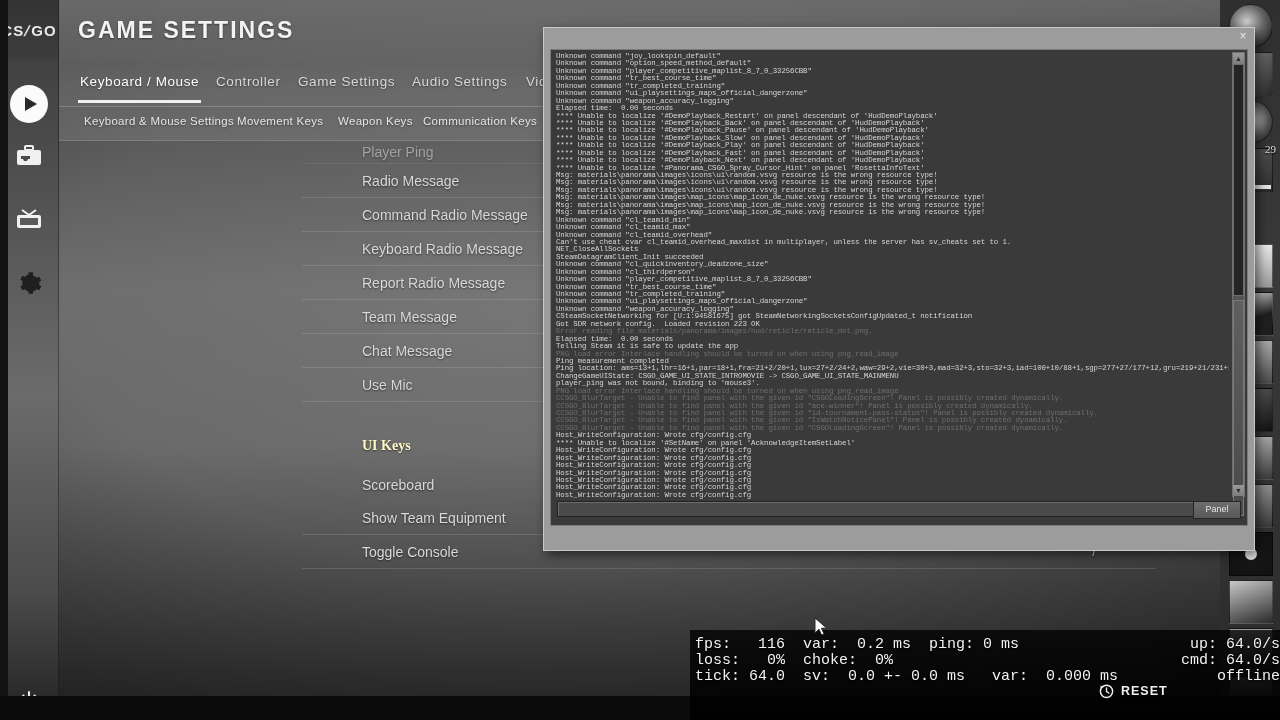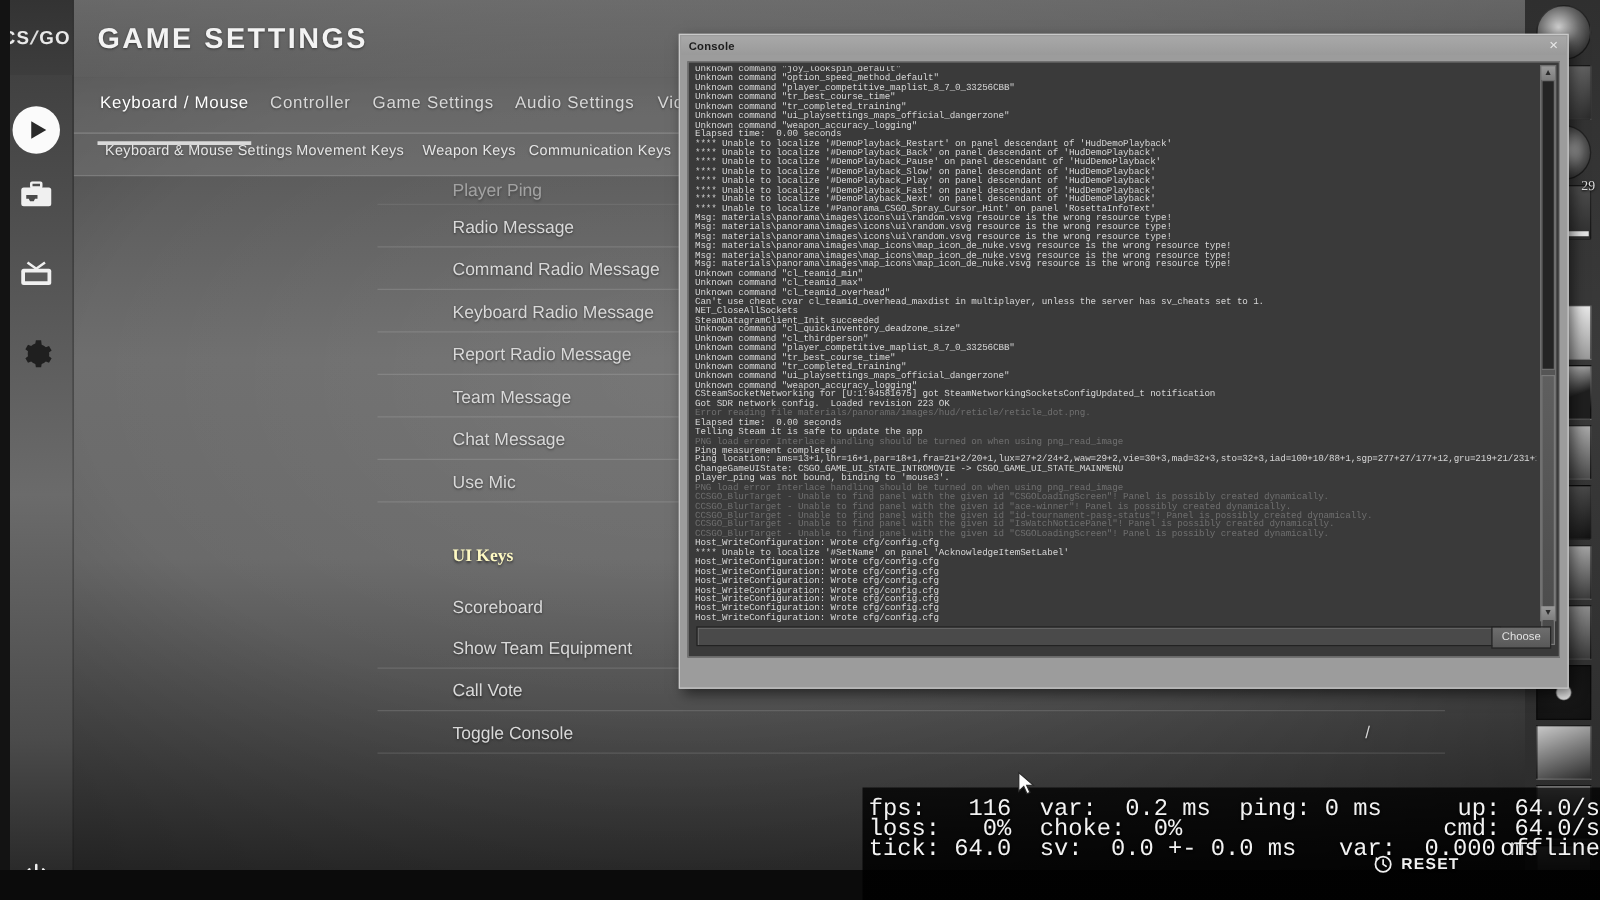--- a/index.html
+++ b/index.html
@@ -75,21 +75,21 @@
     text-shadow: 0 1px 2px rgba(0,0,0,0.45);
   }
   .tabrow {
     position: absolute; left: 0; top: 62px; right: 0; height: 44px;
     background: rgba(140,140,140,0.34);
     border-bottom: 1px solid rgba(255,255,255,0.16);
   }
   .tab {
     position: absolute; top: 8px;
     font-size: 13.5px; letter-spacing: 0.6px;
-    color: #d8d8d8; padding: 4px 2px 24px 2px;
+    color: #d8d8d8; padding: 4px 2px 11px 2px;
     text-shadow: 0 1px 2px rgba(0,0,0,0.4);
     cursor: pointer;
   }
   .tab.active { color: #fff; border-bottom: 3px solid #f0f0f0; }
   .subtabrow {
     position: absolute; left: 0; top: 106px; right: 0; height: 34px;
     background: rgba(150,150,150,0.26);
     border-bottom: 1px solid rgba(255,255,255,0.14);
   }
   .subtab {
@@ -245,21 +245,21 @@
     background: linear-gradient(#6e6e6e,#585858);
     border: 1px solid #262626;
     color: #e4e4e4; font-size: 9px; line-height: 14px; text-align: center;
     cursor: pointer;
   }
 
   
   .netgraph {
     position: absolute; left: 695px; top: 636px; width: 585px; height: 60px;
     font-family: "Liberation Mono", monospace;
-    font-size: 19px;
+    font-size: 15px;
     color: #f2f2f2;
     z-index: 25;
     text-shadow: 0 1px 2px #000;
   }
   .netgraph .ln { position: absolute; left: 0; white-space: pre; }
   .netgraph .rt { position: absolute; right: 0; white-space: pre; }
   .ng-row1 { top: 0; } .ng-row2 { top: 16px; } .ng-row3 { top: 32px; }
   .netgraph-bg {
     position:absolute; left:690px; top:630px; width:590px; height:90px;
     background: linear-gradient(to bottom, rgba(0,0,0,0.78), rgba(0,0,0,0.9));
@@ -377,24 +377,20 @@
       </div>
       <div class="bindrow" style="border-bottom:none">
         <span class="lbl">Scoreboard</span>
         <span class="key"></span>
       </div>
       <div class="bindrow">
         <span class="lbl">Show Team Equipment</span>
         <span class="key"></span>
       </div>
       <div class="bindrow">
-        <span class="lbl">Call Vote</span>
-        <span class="key"></span>
-      </div>
-      <div class="bindrow">
         <span class="lbl">Toggle Console</span>
         <span class="key">/</span>
       </div>
     </div>
   </div>
 
   <div class="rail">
     <div class="rail-logo">
       <span>CS</span>
         <span class="slash">/</span>
@@ -427,36 +423,35 @@
     </div>
     <div class="rail-icon" style="top:676px">
       <svg width="24" height="24" viewBox="0 0 24 24">
         <path d="M12 2v9" stroke="#eee" stroke-width="2" fill="none" stroke-linecap="round"></path>
         <path d="M6.5 5.5a8 8 0 1011 0" stroke="#eee" stroke-width="2" fill="none" stroke-linecap="round"></path>
       </svg>
     </div>
   </div>
 
   <div class="console-win">
-    <div class="console-title">Console</div>
     <div class="console-close">×</div>
 
     <div class="console-body">
       <div class="log" id="console-log"><div class="warn">Unknown command "joy_lookspin_default"</div><div class="warn">Unknown command "option_speed_method_default"</div><div class="warn">Unknown command "player_competitive_maplist_8_7_0_33256CBB"</div><div class="warn">Unknown command "tr_best_course_time"</div><div class="warn">Unknown command "tr_completed_training"</div><div class="warn">Unknown command "ui_playsettings_maps_official_dangerzone"</div><div class="warn">Unknown command "weapon_accuracy_logging"</div><div class="warn">Elapsed time:  0.00 seconds</div><div class="warn">**** Unable to localize '#DemoPlayback_Restart' on panel descendant of 'HudDemoPlayback'</div><div class="warn">**** Unable to localize '#DemoPlayback_Back' on panel descendant of 'HudDemoPlayback'</div><div class="warn">**** Unable to localize '#DemoPlayback_Pause' on panel descendant of 'HudDemoPlayback'</div><div class="warn">**** Unable to localize '#DemoPlayback_Slow' on panel descendant of 'HudDemoPlayback'</div><div class="warn">**** Unable to localize '#DemoPlayback_Play' on panel descendant of 'HudDemoPlayback'</div><div class="warn">**** Unable to localize '#DemoPlayback_Fast' on panel descendant of 'HudDemoPlayback'</div><div class="warn">**** Unable to localize '#DemoPlayback_Next' on panel descendant of 'HudDemoPlayback'</div><div class="warn">**** Unable to localize '#Panorama_CSGO_Spray_Cursor_Hint' on panel 'RosettaInfoText'</div><div class="warn">Msg: materials\panorama\images\icons\ui\random.vsvg resource is the wrong resource type!</div><div class="warn">Msg: materials\panorama\images\icons\ui\random.vsvg resource is the wrong resource type!</div><div class="warn">Msg: materials\panorama\images\icons\ui\random.vsvg resource is the wrong resource type!</div><div class="warn">Msg: materials\panorama\images\map_icons\map_icon_de_nuke.vsvg resource is the wrong resource type!</div><div class="warn">Msg: materials\panorama\images\map_icons\map_icon_de_nuke.vsvg resource is the wrong resource type!</div><div class="warn">Msg: materials\panorama\images\map_icons\map_icon_de_nuke.vsvg resource is the wrong resource type!</div><div class="warn">Unknown command "cl_teamid_min"</div><div class="warn">Unknown command "cl_teamid_max"</div><div class="warn">Unknown command "cl_teamid_overhead"</div><div class="warn">Can't use cheat cvar cl_teamid_overhead_maxdist in multiplayer, unless the server has sv_cheats set to 1.</div><div class="warn">NET_CloseAllSockets</div><div class="warn">SteamDatagramClient_Init succeeded</div><div class="warn">Unknown command "cl_quickinventory_deadzone_size"</div><div class="warn">Unknown command "cl_thirdperson"</div><div class="warn">Unknown command "player_competitive_maplist_8_7_0_33256CBB"</div><div class="warn">Unknown command "tr_best_course_time"</div><div class="warn">Unknown command "tr_completed_training"</div><div class="warn">Unknown command "ui_playsettings_maps_official_dangerzone"</div><div class="warn">Unknown command "weapon_accuracy_logging"</div><div class="warn">CSteamSocketNetworking for [U:1:94581675] got SteamNetworkingSocketsConfigUpdated_t notification</div><div class="warn">Got SDR network config.  Loaded revision 223 OK</div><div class="dim">Error reading file materials/panorama/images/hud/reticle/reticle_dot.png.</div><div class="warn">Elapsed time:  0.00 seconds</div><div class="warn">Telling Steam it is safe to update the app</div><div class="dim">PNG load error Interlace handling should be turned on when using png_read_image</div><div class="warn">Ping measurement completed</div><div class="warn">Ping location: ams=13+1,lhr=16+1,par=18+1,fra=21+2/20+1,lux=27+2/24+2,waw=29+2,vie=30+3,mad=32+3,sto=32+3,iad=100+10/88+1,sgp=277+27/177+12,gru=219+21/231+1</div><div class="warn">ChangeGameUIState: CSGO_GAME_UI_STATE_INTROMOVIE -&gt; CSGO_GAME_UI_STATE_MAINMENU</div><div class="warn">player_ping was not bound, binding to 'mouse3'.</div><div class="dim">PNG load error Interlace handling should be turned on when using png_read_image</div><div class="dim">CCSGO_BlurTarget - Unable to find panel with the given id "CSGOLoadingScreen"! Panel is possibly created dynamically.</div><div class="dim">CCSGO_BlurTarget - Unable to find panel with the given id "ace-winner"! Panel is possibly created dynamically.</div><div class="dim">CCSGO_BlurTarget - Unable to find panel with the given id "id-tournament-pass-status"! Panel is possibly created dynamically.</div><div class="dim">CCSGO_BlurTarget - Unable to find panel with the given id "IsWatchNoticePanel"! Panel is possibly created dynamically.</div><div class="dim">CCSGO_BlurTarget - Unable to find panel with the given id "CSGOLoadingScreen"! Panel is possibly created dynamically.</div><div class="warn">Host_WriteConfiguration: Wrote cfg/config.cfg</div><div class="warn">**** Unable to localize '#SetName' on panel 'AcknowledgeItemSetLabel'</div><div class="warn">Host_WriteConfiguration: Wrote cfg/config.cfg</div><div class="warn">Host_WriteConfiguration: Wrote cfg/config.cfg</div><div class="warn">Host_WriteConfiguration: Wrote cfg/config.cfg</div><div class="warn">Host_WriteConfiguration: Wrote cfg/config.cfg</div><div class="warn">Host_WriteConfiguration: Wrote cfg/config.cfg</div><div class="warn">Host_WriteConfiguration: Wrote cfg/config.cfg</div><div class="warn">Host_WriteConfiguration: Wrote cfg/config.cfg</div></div>
 
       <div class="c-scroll">
         <div class="arrow up">▲</div>
         <div class="thumbbar"></div>
         <div class="thumbgrip"></div>
         <div class="arrow down">▼</div>
       </div>
 
       <div class="console-input-wrap">
         <input class="console-input" type="text" value="" style="">
-        <div class="console-submit">Choose</div>
+        <div class="console-submit">Panel</div>
       </div>
     </div>
   </div>
 
   <div class="netgraph-bg"></div>
   <div class="netgraph">
     <div class="ln ng-row1">fps:   116  var:  0.2 ms  ping: 0 ms</div>
     <div class="rt ng-row1">up: 64.0/s</div>
     <div class="ln ng-row2">loss:   0%  choke:  0%</div>
     <div class="rt ng-row2">cmd: 64.0/s</div>

